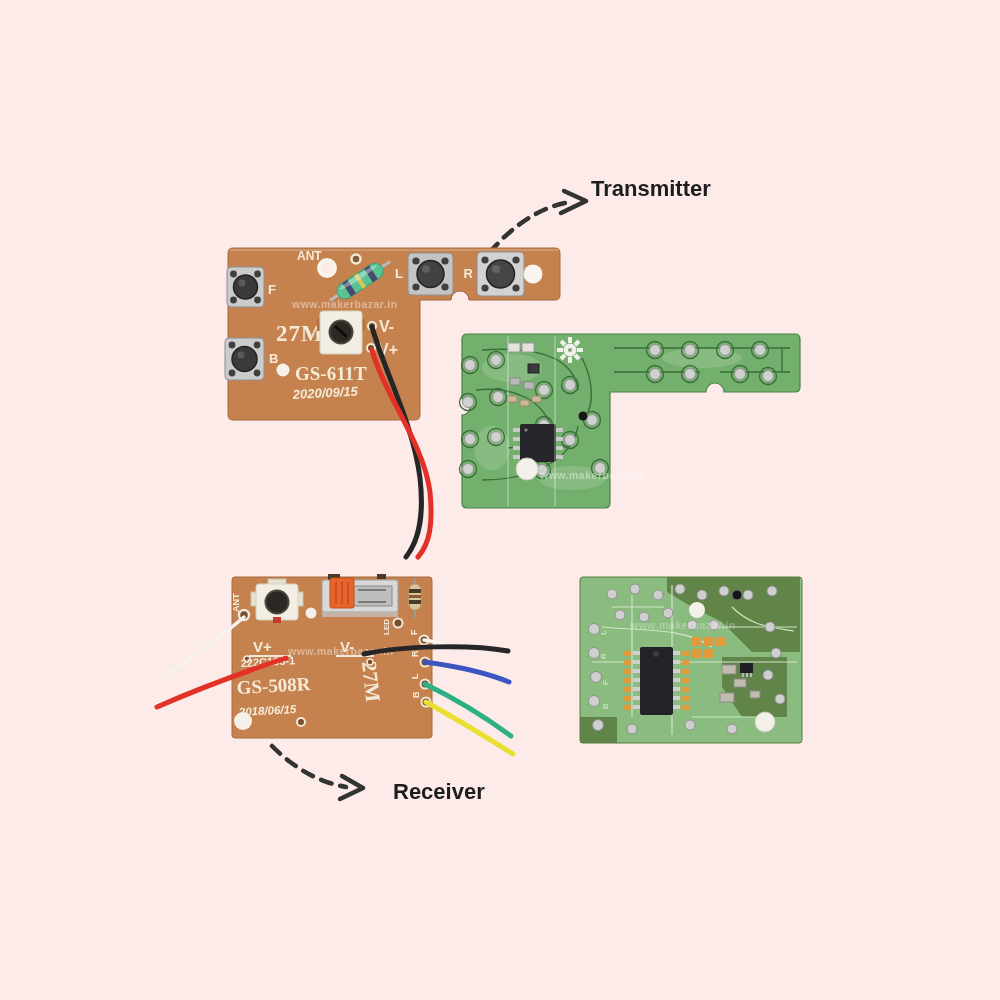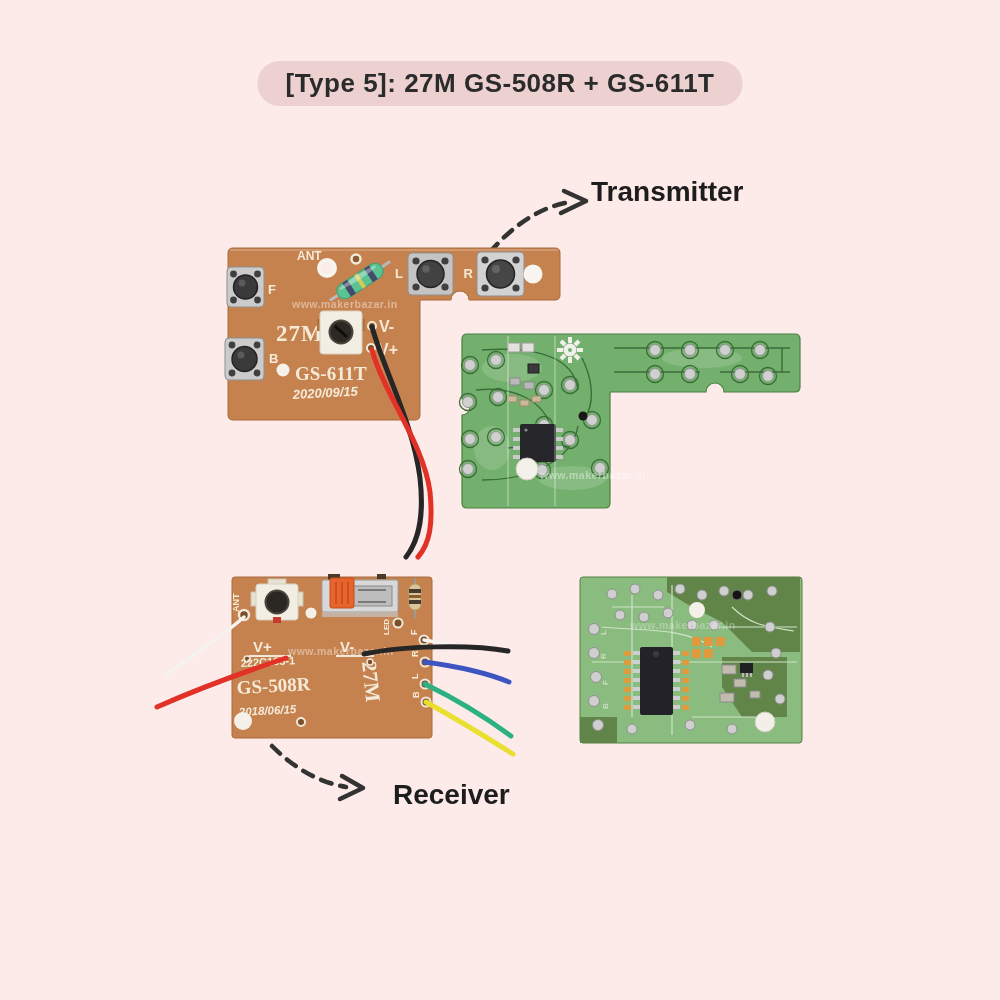--- a/index.html
+++ b/index.html
@@ -2,34 +2,31 @@
 <html><head>
 <meta charset="utf-8">
 <style>
   html,body{margin:0;padding:0;}
   #stage{position:relative;width:1000px;height:1000px;background:#fcebe9;overflow:hidden;
          font-family:"Liberation Sans",sans-serif;}
   .abs{position:absolute;}
   .title-pill{position:absolute;left:50%;top:61px;transform:translateX(-50%);
       background:#ecd1d0;border-radius:22px;padding:7px 28px;
       font-weight:bold;font-size:26px;color:#2b2b2b;letter-spacing:.5px;white-space:nowrap;}
-  .callout{position:absolute;font-weight:bold;font-size:28px;color:#1d1d1d;}
+  .callout{position:absolute;font-weight:bold;font-size:22px;color:#1d1d1d;}
   svg text{font-family:"Liberation Sans",sans-serif;}
   .silk{fill:#f4ead8;font-weight:bold;}
   .serif{font-family:"Liberation Serif",serif;}
   .wm{fill:rgba(255,255,255,0.42);font-size:10.5px;font-weight:bold;letter-spacing:.5px;}
 </style>
 </head>
 <body>
 
 <div id="stage">
 
-  <div class="title-pill">
-    <span>[Type 5]: 27M GS-508R + GS-611T</span>
-  </div>
 
   <div class="callout" style="left:591px;top:176px">Transmitter</div>
   <svg class="abs" style="left:478px;top:182px" width="122" height="80">
     <path d="M12,70 C38,40 66,24 92,20" fill="none" stroke="#333" stroke-width="4.5" stroke-dasharray="11 9" stroke-linecap="round"></path>
     <path d="M86,9 L108,19 M83,31 L108,19" fill="none" stroke="#333" stroke-width="4.5" stroke-linecap="round"></path>
   </svg>
 
   <div class="callout" style="left:393px;top:779px">Receiver</div>
   <svg class="abs" style="left:258px;top:740px" width="124" height="70">
     <path d="M14,6 C36,28 60,42 88,47" fill="none" stroke="#333" stroke-width="4.5" stroke-dasharray="11 9" stroke-linecap="round"></path>

